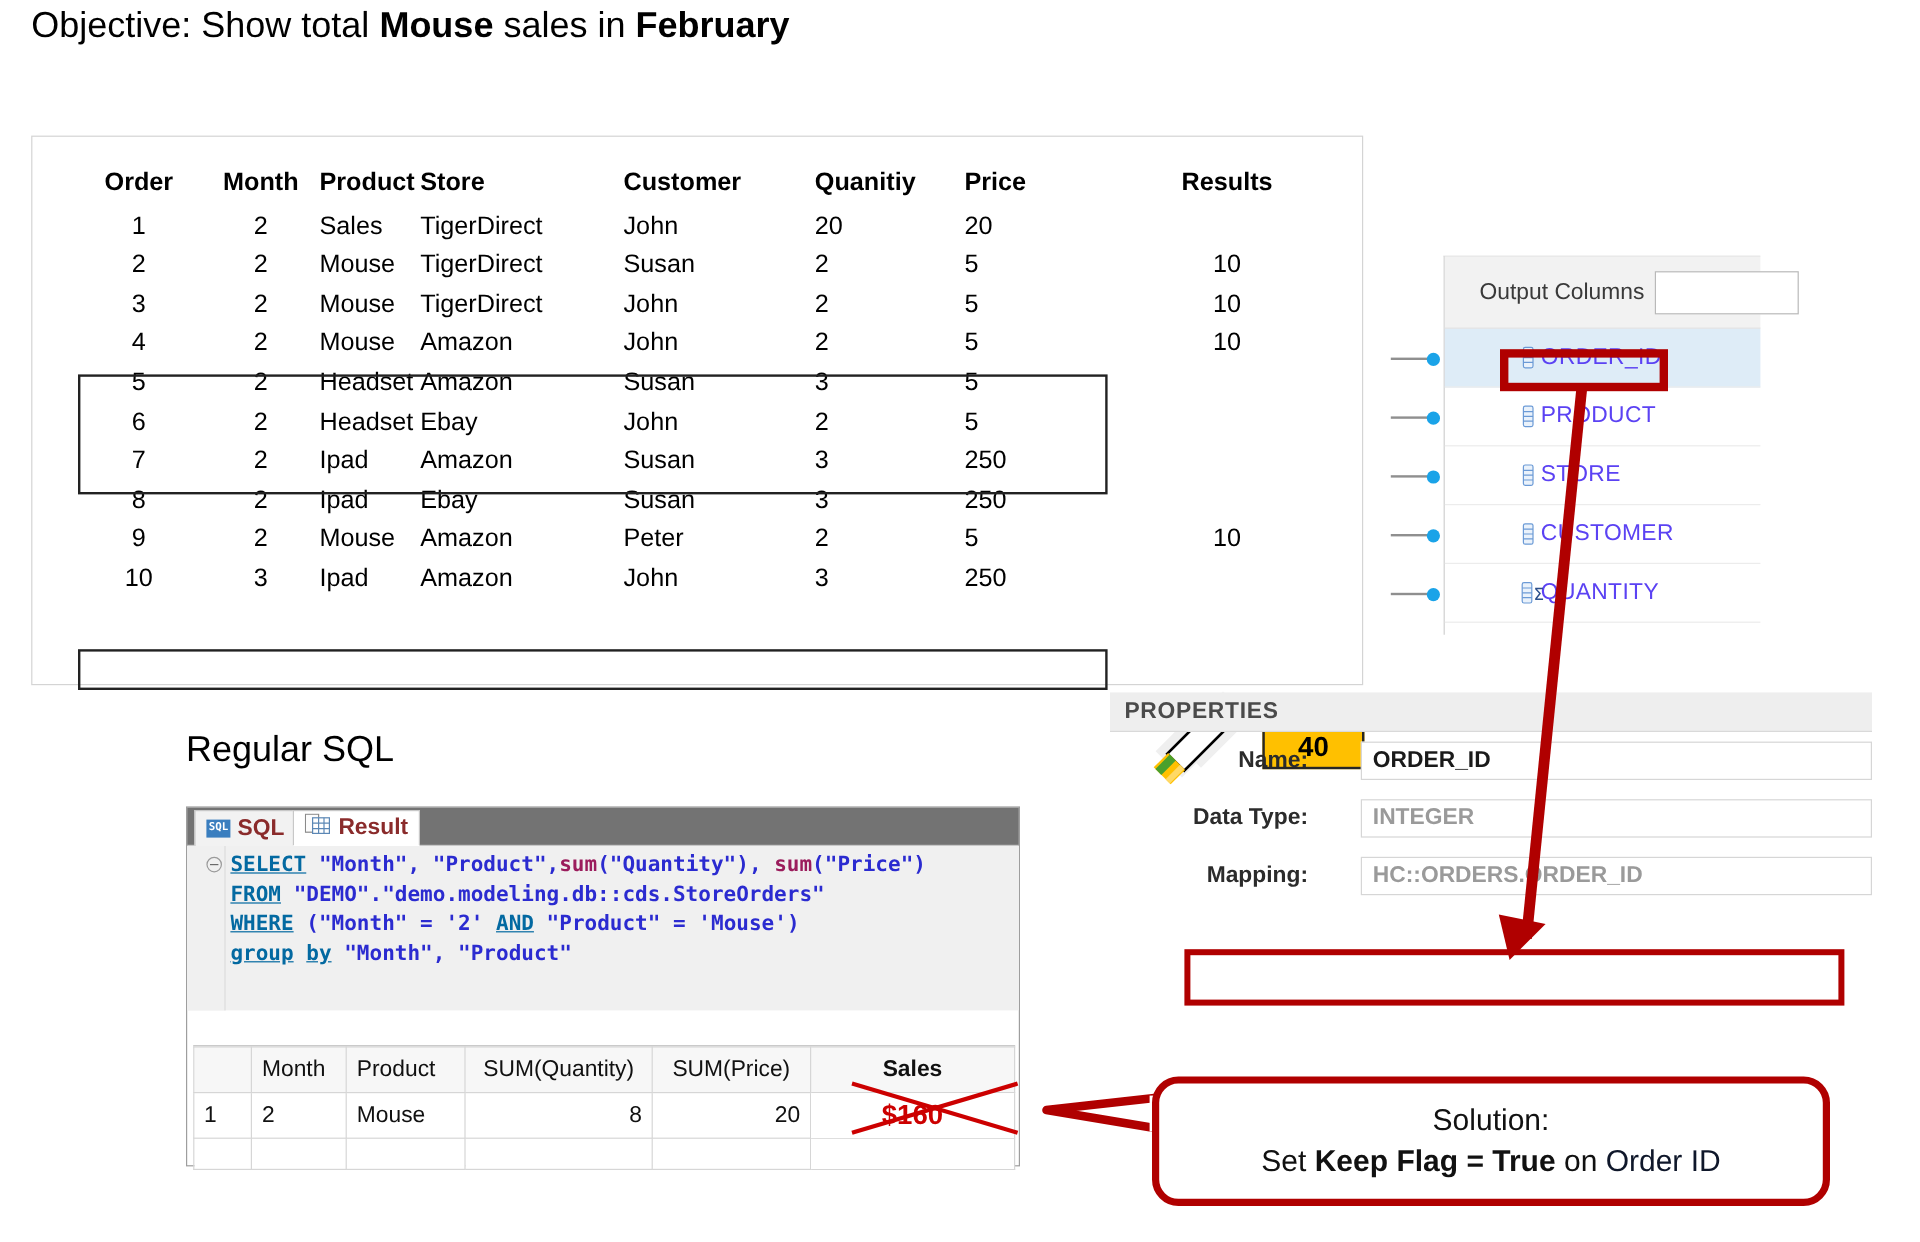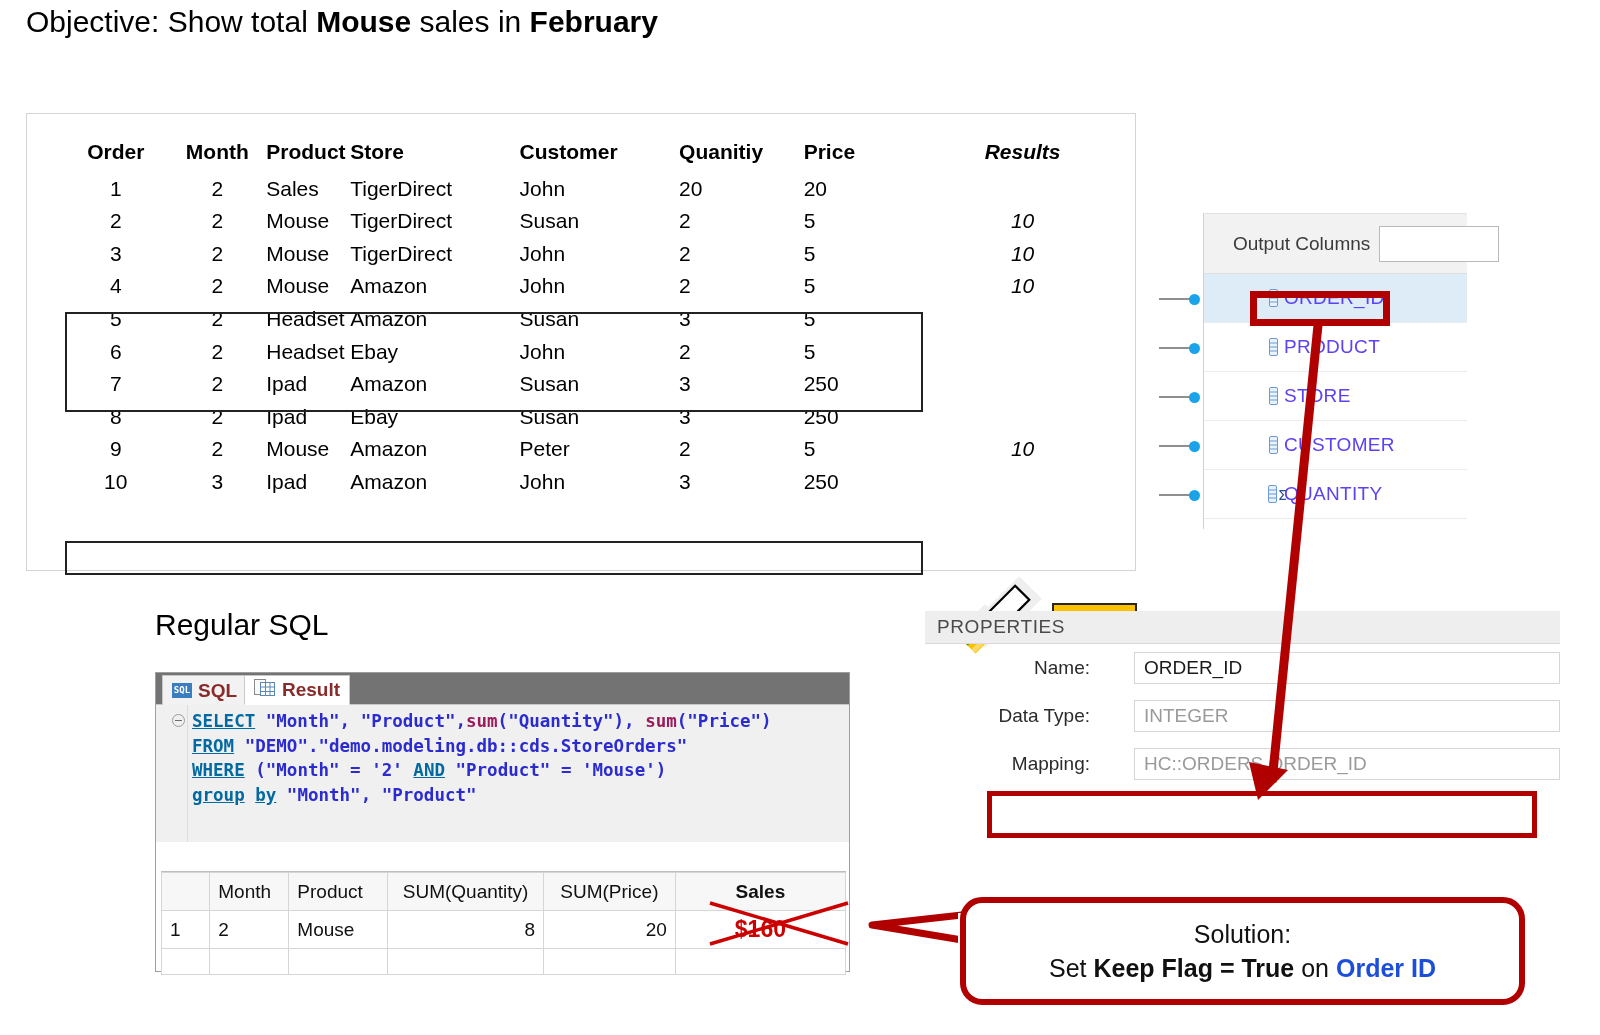--- a/index.html
+++ b/index.html
@@ -35,21 +35,21 @@
   }
   #orders-table th { font-weight:bold; font-size:21px; padding-bottom:4px;}
   #orders-table tbody tr { height:32.6px; }
   .c-order  { width:118px; text-align:center !important; }
   .c-month  { width:86px;  text-align:center !important; }
   .c-product{ width:90px;  padding-left:6px !important; }
   .c-store  { width:170px; padding-left:0px !important; }
   .c-cust   { width:160px; }
   .c-qty    { width:125px; }
   .c-price  { width:115px; }
-  .c-res    { width:210px; text-align:center !important;font-style:italic; }
+  .c-res    { width:210px; text-align:center !important; }
   #orders-table thead th.c-res { text-align:center !important; }
   .tbl-wrap { position:absolute; left:30px; top:22px; width:1070px; }
 
   
   .hl-box { position:absolute; border:2.5px solid #222; background:transparent; pointer-events:none; }
   #hl-box-1 { left:38px; top:198px; width:858px; height:100px; }
   #hl-box-2 { left:38px; top:427px; width:858px; height:34px; }
 
   
   #total-badge {
@@ -160,21 +160,21 @@
   .rw-sp { width:120px; }
   .rw-sales { width:155px; }
   #result-table th.rw-sales { text-align:center; font-weight:bold; font-size:19px;}
   #result-table td.rw-sales {
     text-align:center; font-weight:bold; font-size:23px; color:#cc0000; position:relative;
   }
   #result-table tbody tr.empty td { height:26px; }
 
   
   #props-panel {
-    position:absolute; left:925px; top:611px; width:635px; height:220px;
+    position:absolute; left:925px; top:577px; width:635px; height:220px;font-weight:bold;
   }
   #props-header {
     height:33px; background:#eeeeee; border-bottom:1px solid #d9d9d9;
     display:flex; align-items:center; padding-left:12px;
     font-size:19px; color:#4a4a4a; letter-spacing:.6px;
   }
   .prop-row { position:relative; height:48px; display:flex; align-items:center;gap:34px; }
   .prop-label {
     width:175px; text-align:right; padding-right:10px;
     font-size:19px; color:#2b2b2b; white-space:nowrap;
@@ -199,21 +199,21 @@
   
   #callout {
     position:absolute; left:960px; top:897px; width:565px; height:108px;
     border:6px solid #b00000; border-radius:22px; background:#fff;
     display:flex; flex-direction:column; align-items:center; justify-content:center;
     text-align:right;
   }
   #callout .l1 { font-size:25px; color:#111; }
   #callout .l2 { font-size:25px; color:#111; margin-top:5px; }
   #callout .l2 b { font-weight:bold; }
-  #callout .l2 .red { color:#1d4ed8; font-weight:bold; }
+  #callout .l2 .red { color:#0f172a; font-weight:normal; }
 </style>
 </head>
 <body>
 
 <div id="objective">
   <span>Objective:  Show total </span><span class="b">Mouse</span><span> sales in </span><span class="b">February</span>
 </div>
 
 <div id="data-card">
   <div class="tbl-wrap">

